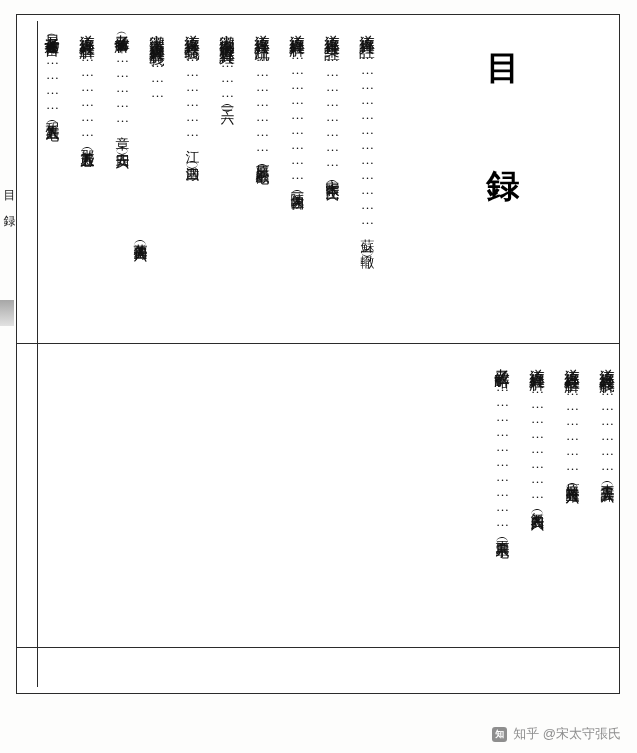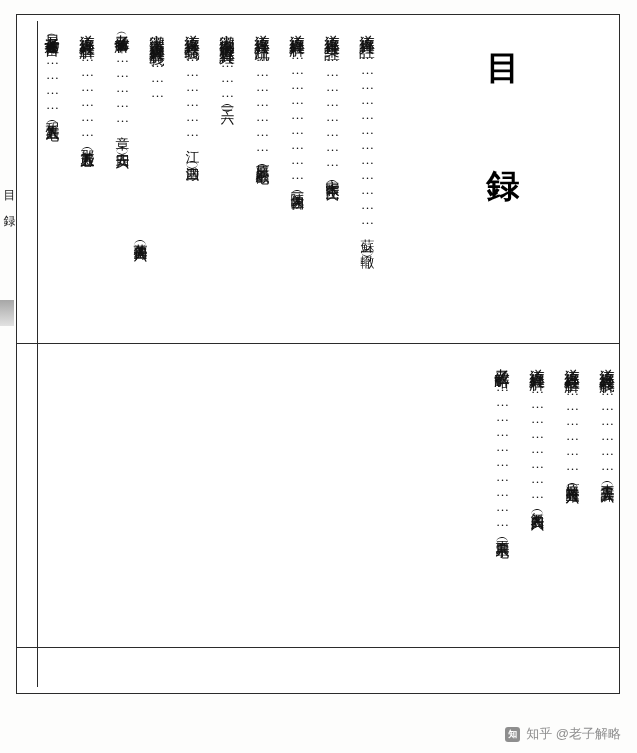--- a/index.html
+++ b/index.html
@@ -231,16 +231,16 @@
   <div class="col" style="right:92px; top:356px;">
     <span class="title">道德真經解</span><span class="dots">………………………</span><span class="author">無名氏</span><span class="page">（六八四）</span>
   </div>
 
   <div class="col" style="right:127px; top:356px;">
     <span class="title">老子解略</span><span class="dots">……………………………</span><span class="author">貢興宗</span><span class="page">（七二三）</span>
   </div>
 
   <div class="watermark">
     <span class="wm-logo">知</span>
-    <span>知乎 @老子解略</span>
+    <span>知乎 @宋太守張氏</span>
   </div>
 
 </div>
 
 </body></html>

